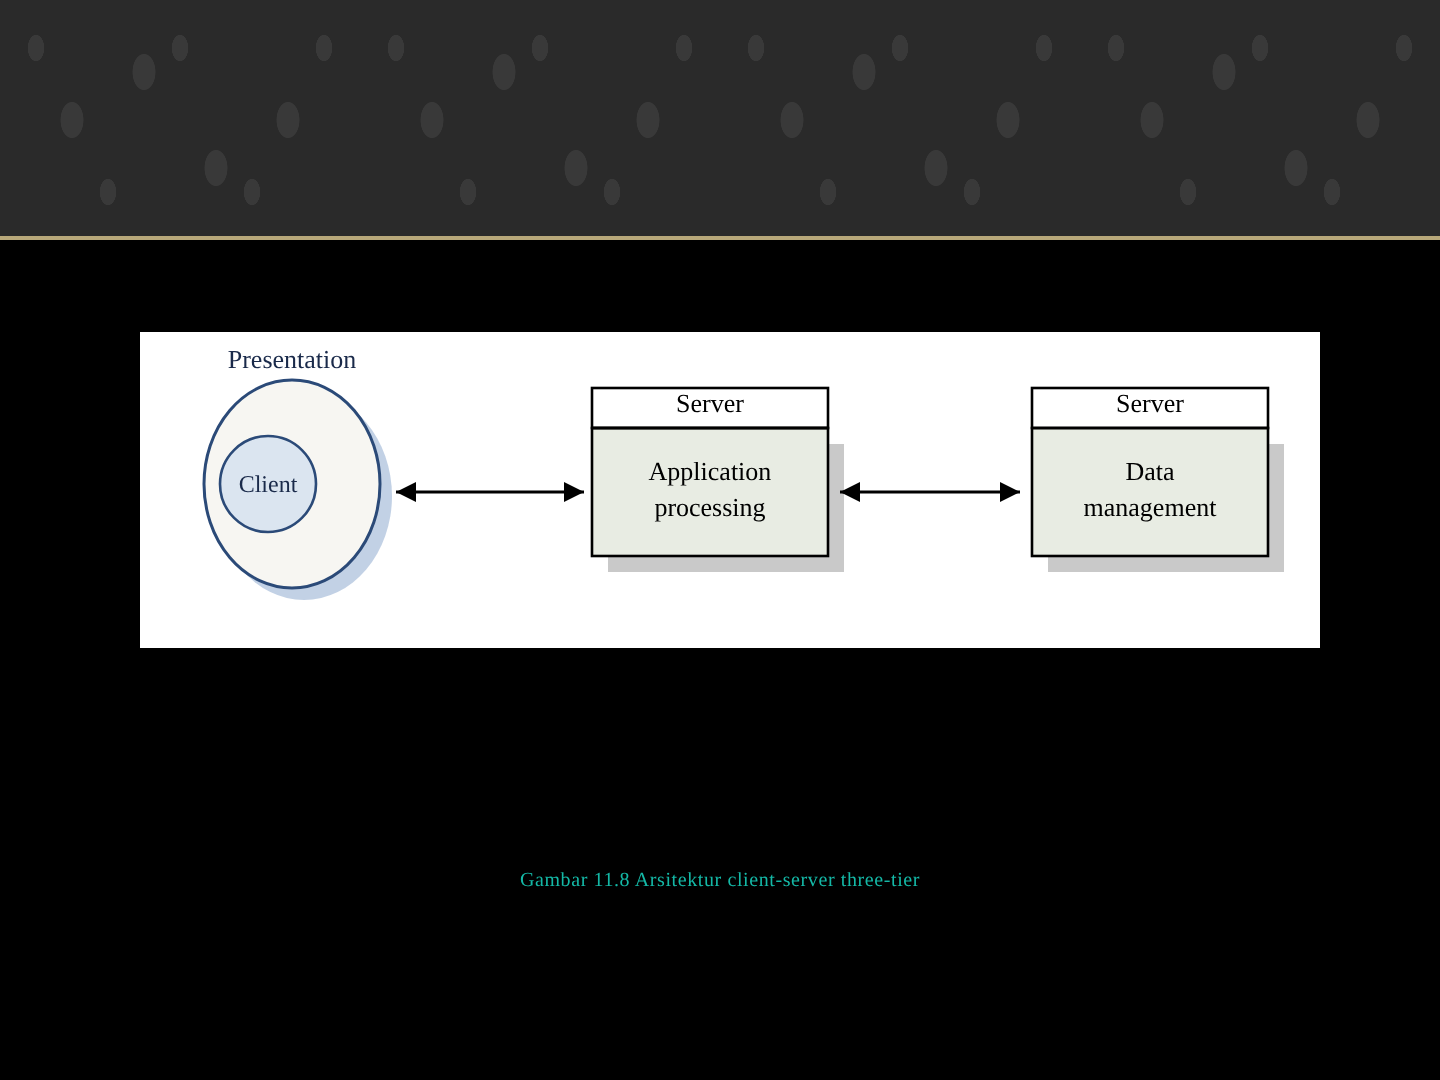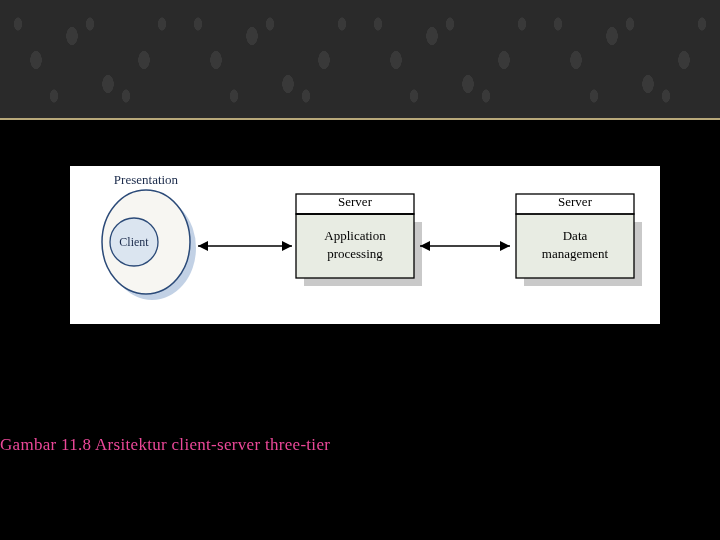--- a/index.html
+++ b/index.html
@@ -43,22 +43,23 @@
     height: 158px;
     background: #fff;
   }
   .svg-wrap { width: 100%; height: 100%; }
   .strong-serif { font-family: "Times New Roman", Georgia, serif; }
   .caption {
     position: absolute;
     left: 0;
     width: 100%;
     top: 435px;
-    color: #ec4899;
-    font-size: 17px;
+    text-align: center;
+    color: #14b8a6;
+    font-size: 10px;
     letter-spacing: 0.3px;
   }
 </style>
 </head>
 <body>
 
 <div class="header-band">
   <div class="damask"></div>
 </div>
 

